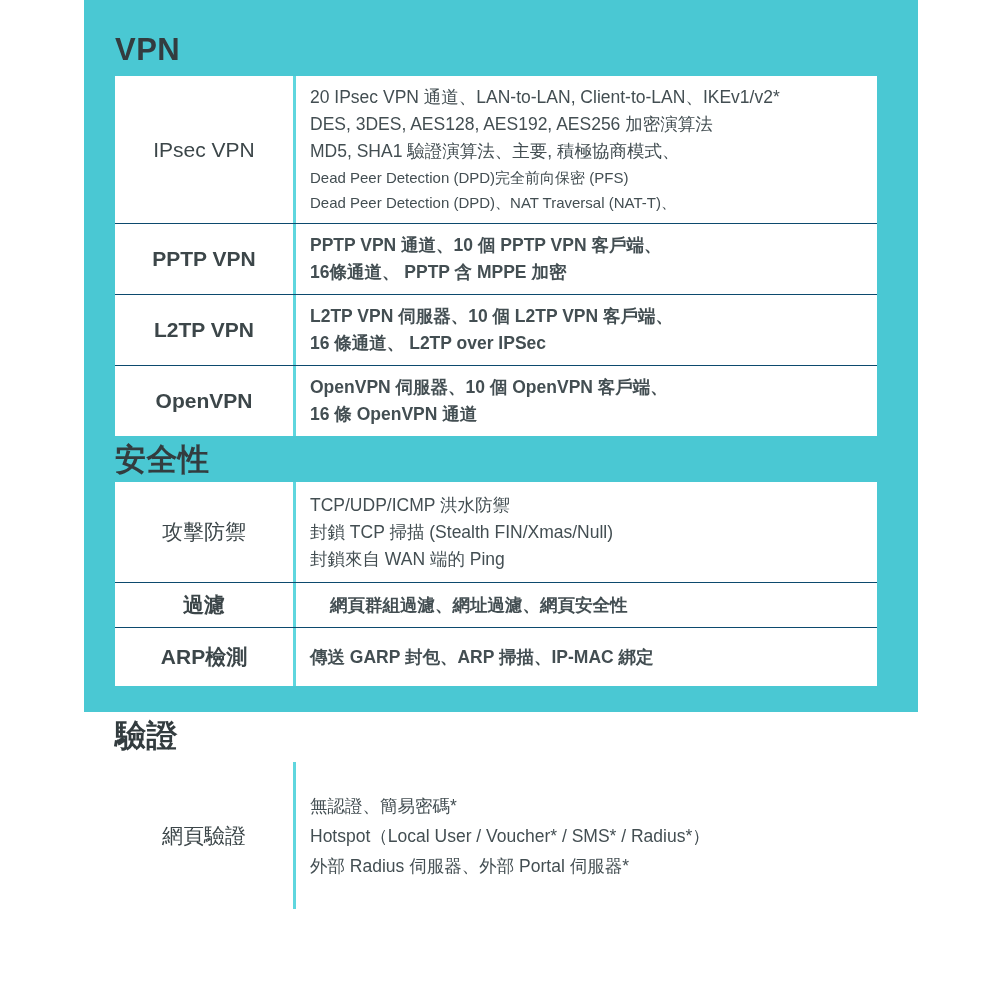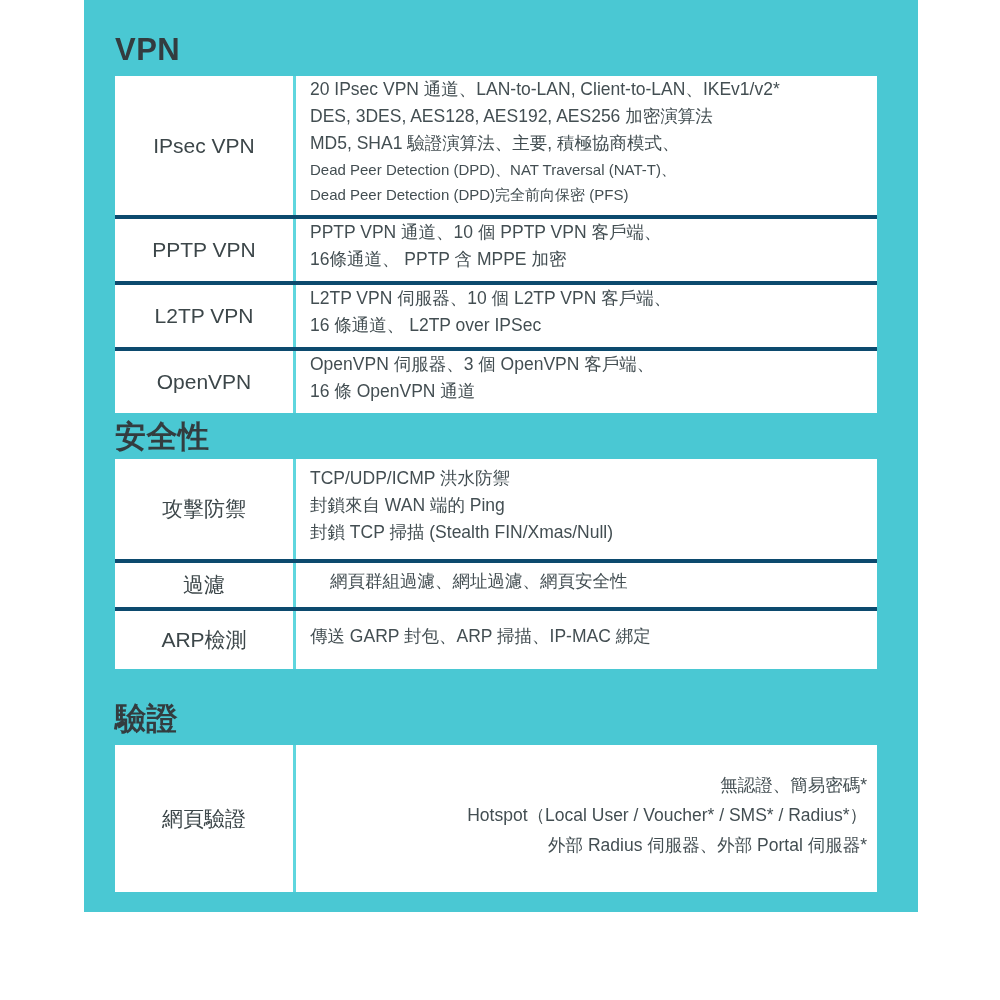--- a/index.html
+++ b/index.html
@@ -9,21 +9,21 @@
     width: 1000px;
     height: 1000px;
     overflow: hidden;
     font-family: "Liberation Sans", "DejaVu Sans", sans-serif;
   }
   .panel {
     position: absolute;
     left: 84px;
     top: 0;
     width: 834px;
-    height: 912px;
+    height: 712px;
     background: #4ac8d3;
   }
   .content {
     padding-left: 31px;
     width: 762px;
   }
   h2.section-title {
     color: #333c3f;
     font-size: 31px;
     font-weight: 600;
@@ -33,44 +33,44 @@
   }
   .sec-vpn h2.section-title   { margin: 34px 0 10px; }
   .sec-sec h2.section-title   { margin: 8px 0 6px; }
   .sec-auth h2.section-title  { margin: 34px 0 10px; }
 
   .spec-table {
     width: 762px;
     background: #ffffff;
   }
   .row { display: flex; }
-  .row + .row { border-top: 4px solid #0c4a6e; }
+  .row + .row { border-top: 1px solid #0c4a6e; font-weight: bold; }
   .label {
     flex: 0 0 178px;
     width: 178px;
     display: flex;
     align-items: center;
     justify-content: center;
     text-align: left;
     font-size: 21px;
     color: #3c4649;
     border-right: 3px solid #5fd6de;
   }
   .cell {
     flex: 1;
     display: flex;
     flex-direction: column;
     justify-content: center;
-    padding: 0 10px 8px 14px;
+    padding: 8px 10px 8px 14px;
     font-size: 17.5px;
     color: #434e52;
   }
   .line { line-height: 27px; white-space: nowrap; }
   .line.small { font-size: 15px; line-height: 25px; }
-  .sec-auth .line { line-height: 30px; text-align: right; }
+  .sec-auth .line { line-height: 30px; }
 
   .h135 { min-height: 135px; }
   .h62  { min-height: 62px; }
   .h60  { min-height: 60px; }
   .h100 { min-height: 100px; }
   .h44  { min-height: 44px; gap: 20px; }
   .h58  { min-height: 58px; }
   .h67  { min-height: 67px; }
   .h147 { min-height: 147px; }
 </style>
@@ -83,22 +83,22 @@
     <section class="sec-vpn">
       <h2 class="section-title">VPN</h2>
       <div class="spec-table">
 
         <div class="row h135">
           <div class="label">IPsec VPN</div>
           <div class="cell">
             <div class="line">20 IPsec VPN 通道、LAN-to-LAN, Client-to-LAN、IKEv1/v2*</div>
             <div class="line">DES, 3DES, AES128, AES192, AES256 加密演算法</div>
             <div class="line">MD5, SHA1 驗證演算法、主要, 積極協商模式、</div>
+            <div class="line small">Dead Peer Detection (DPD)完全前向保密 (PFS)</div>
             <div class="line small">Dead Peer Detection (DPD)、NAT Traversal (NAT-T)、</div>
-            <div class="line small">Dead Peer Detection (DPD)完全前向保密 (PFS)</div>
           </div>
         </div>
 
         <div class="row h62">
           <div class="label">PPTP VPN</div>
           <div class="cell">
             <div class="line">PPTP VPN 通道、10 個 PPTP VPN 客戶端、</div>
             <div class="line">16條通道、 PPTP 含 MPPE 加密</div>
           </div>
         </div>
@@ -107,38 +107,38 @@
           <div class="label">L2TP VPN</div>
           <div class="cell">
             <div class="line">L2TP VPN 伺服器、10 個 L2TP VPN 客戶端、</div>
             <div class="line">16 條通道、 L2TP over IPSec</div>
           </div>
         </div>
 
         <div class="row h60">
           <div class="label">OpenVPN</div>
           <div class="cell">
-            <div class="line">OpenVPN 伺服器、3 個 OpenVPN 客戶端、</div>
+            <div class="line">OpenVPN 伺服器、10 個 OpenVPN 客戶端、</div>
             <div class="line">16 條 OpenVPN 通道</div>
           </div>
         </div>
 
       </div>
     </section>
 
     <section class="sec-sec">
       <h2 class="section-title">安全性</h2>
       <div class="spec-table">
 
         <div class="row h100">
           <div class="label">攻擊防禦</div>
           <div class="cell">
             <div class="line">TCP/UDP/ICMP 洪水防禦</div>
+            <div class="line">封鎖 TCP 掃描 (Stealth FIN/Xmas/Null)</div>
             <div class="line">封鎖來自 WAN 端的 Ping</div>
-            <div class="line">封鎖 TCP 掃描 (Stealth FIN/Xmas/Null)</div>
           </div>
         </div>
 
         <div class="row h44">
           <div class="label">過濾</div>
           <div class="cell">
             <div class="line">網頁群組過濾、網址過濾、網頁安全性</div>
           </div>
         </div>
 

